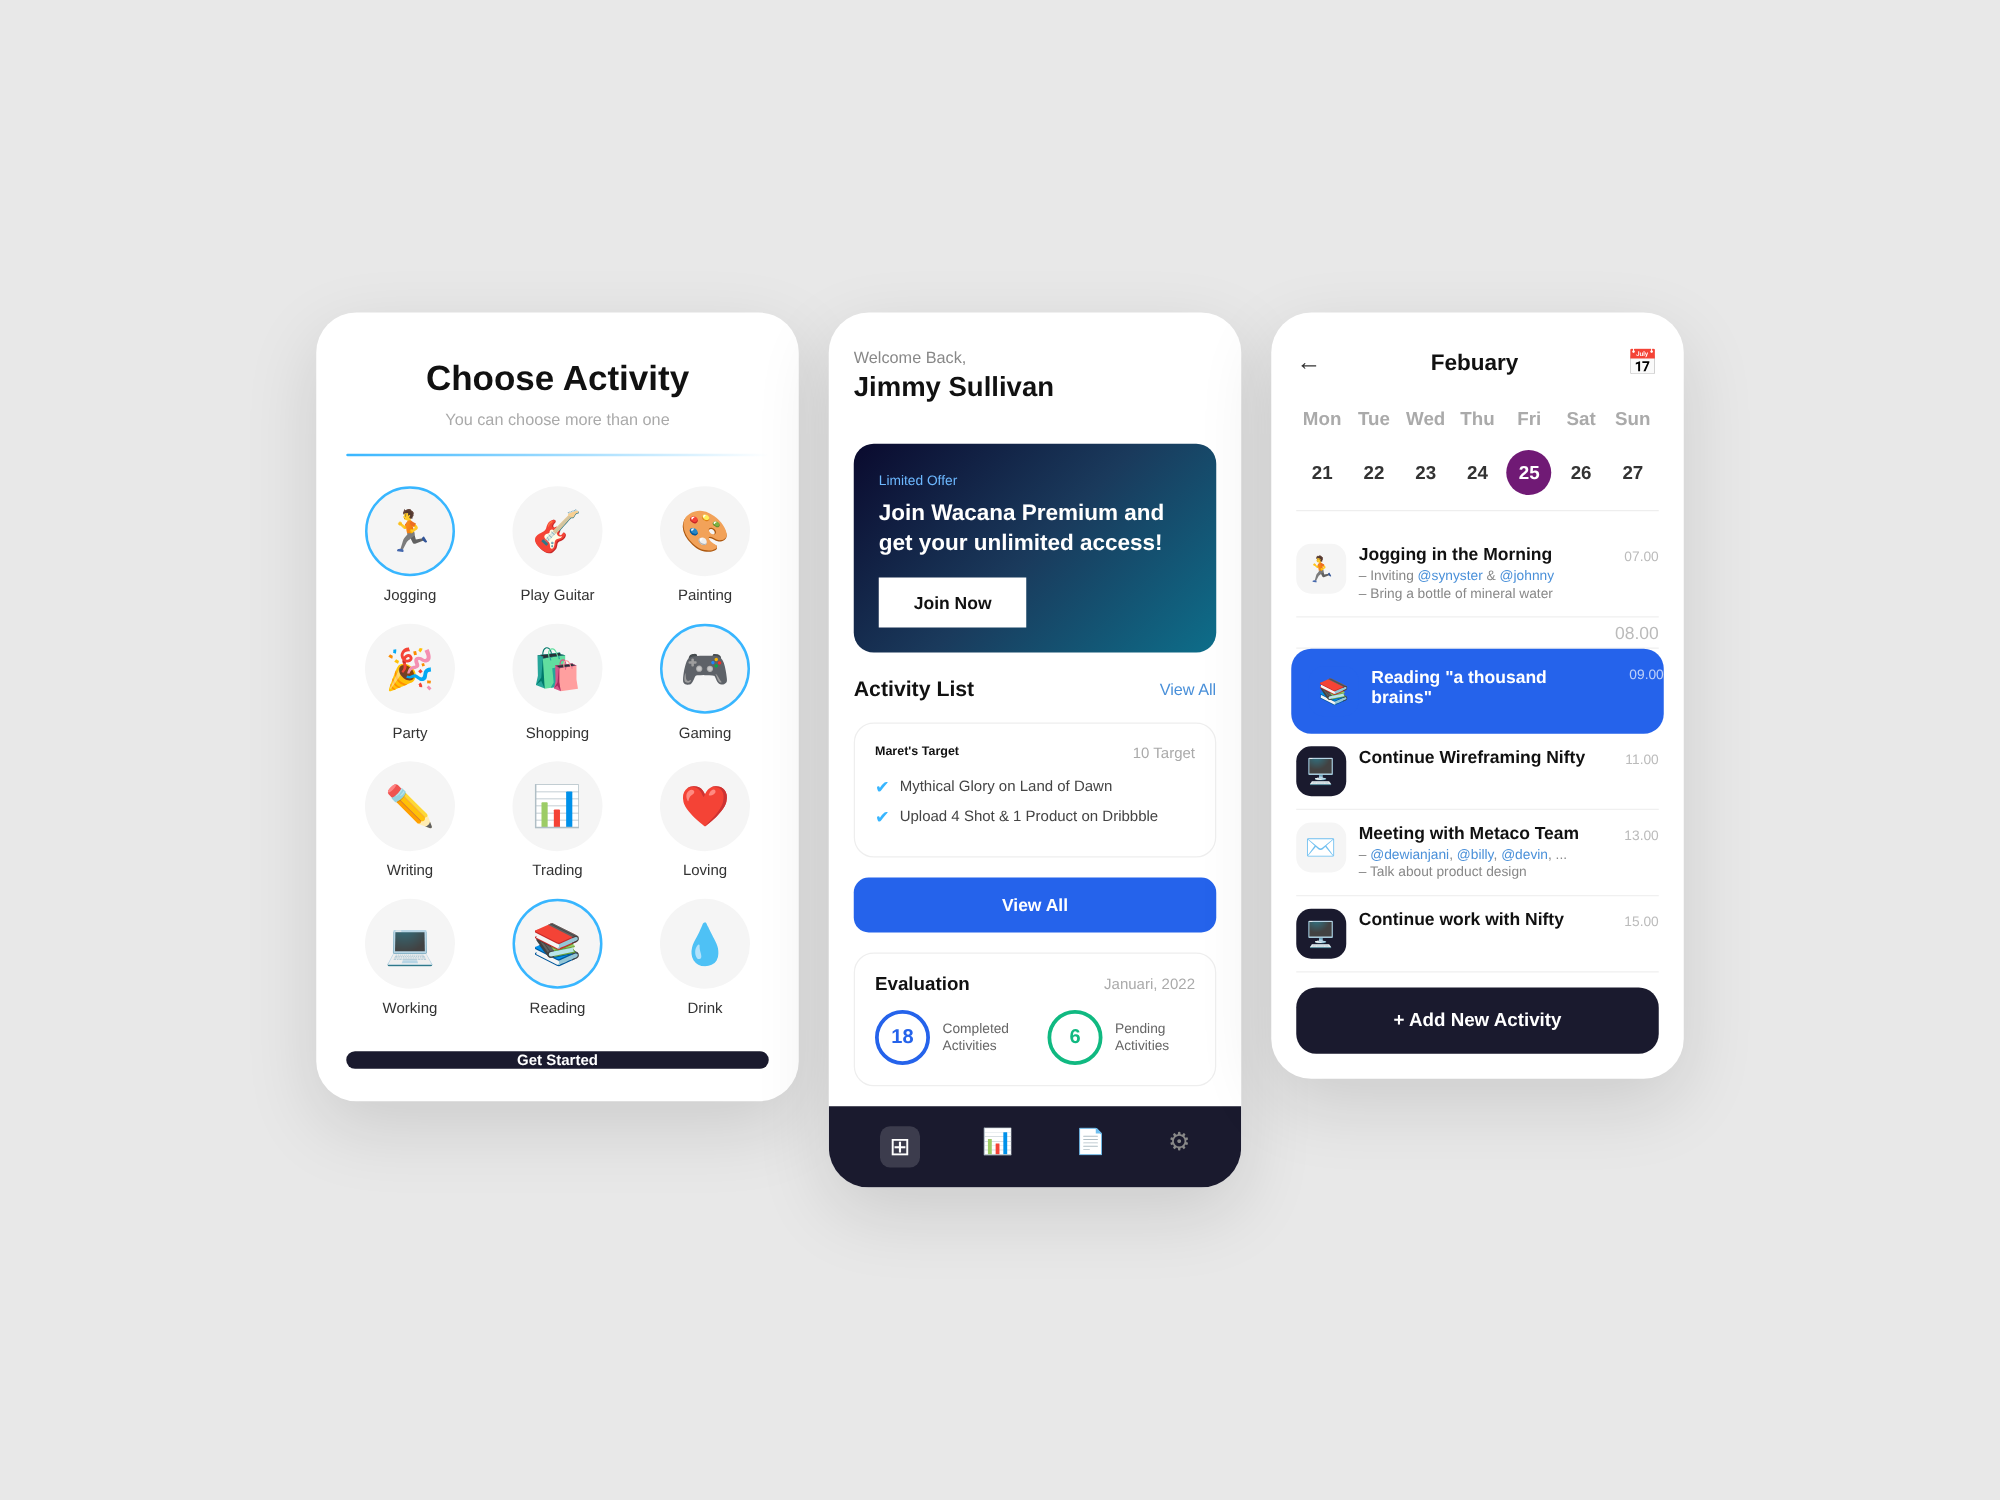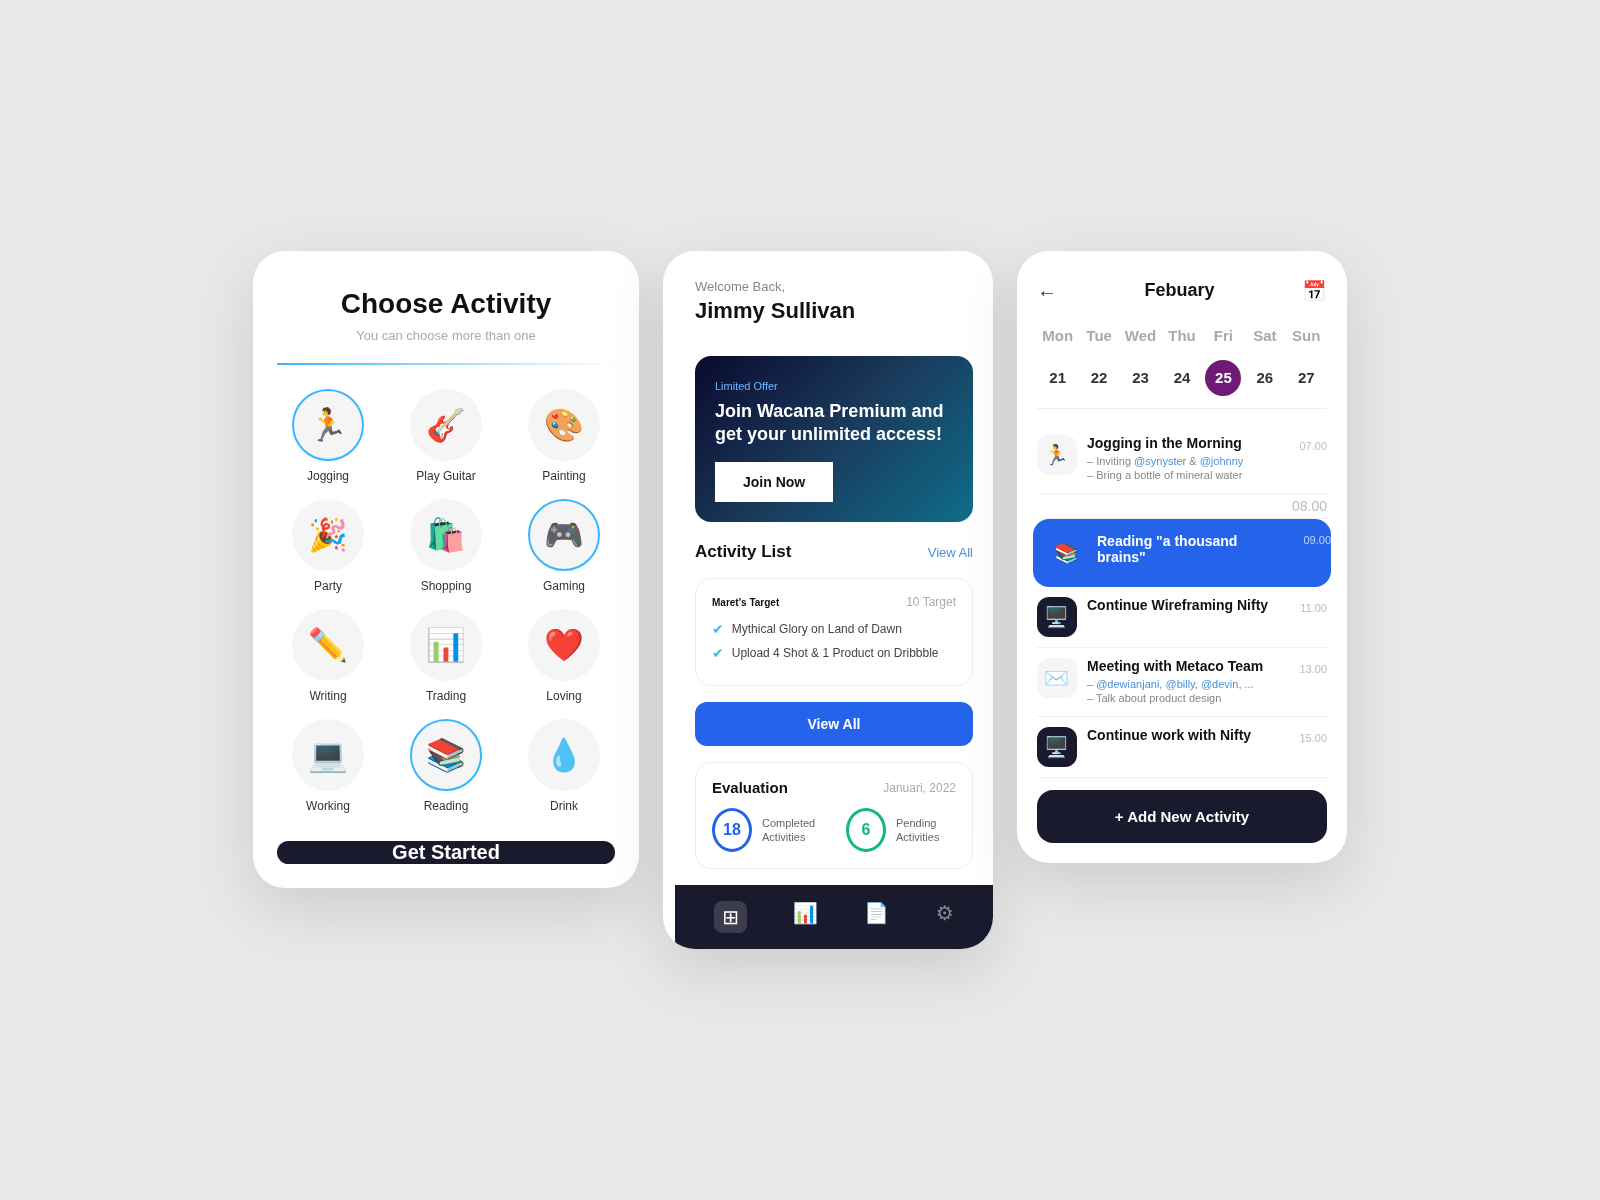--- a/index.html
+++ b/index.html
@@ -18,21 +18,20 @@
       align-items: flex-start;
       justify-content: center;
     }
 
     
     .phone-card {
       background: #fff;
       border-radius: 32px;
       overflow: hidden;
       box-shadow: 0 20px 60px rgba(0,0,0,0.12);
-      padding-left: 12px;
     }
 
     
     .screen1 {
       width: 386px;
       padding: 36px 24px 24px;
     }
     .screen1-title {
       font-size: 28px;
       font-weight: 800;
@@ -85,21 +84,21 @@
       color: #333;
       font-weight: 500;
       text-align: center;
     }
     .get-started-btn {
       width: 100%;
       background: #1a1a2e;
       color: #fff;
       border: none;
       border-radius: 16px;
-      font-size: 20px;
+      font-size: 12px;
       font-weight: 700;
       cursor: pointer;
       margin-top: 8px;
     }
 
     
     .screen2 {
       width: 330px;
     }
     .screen2-content {

